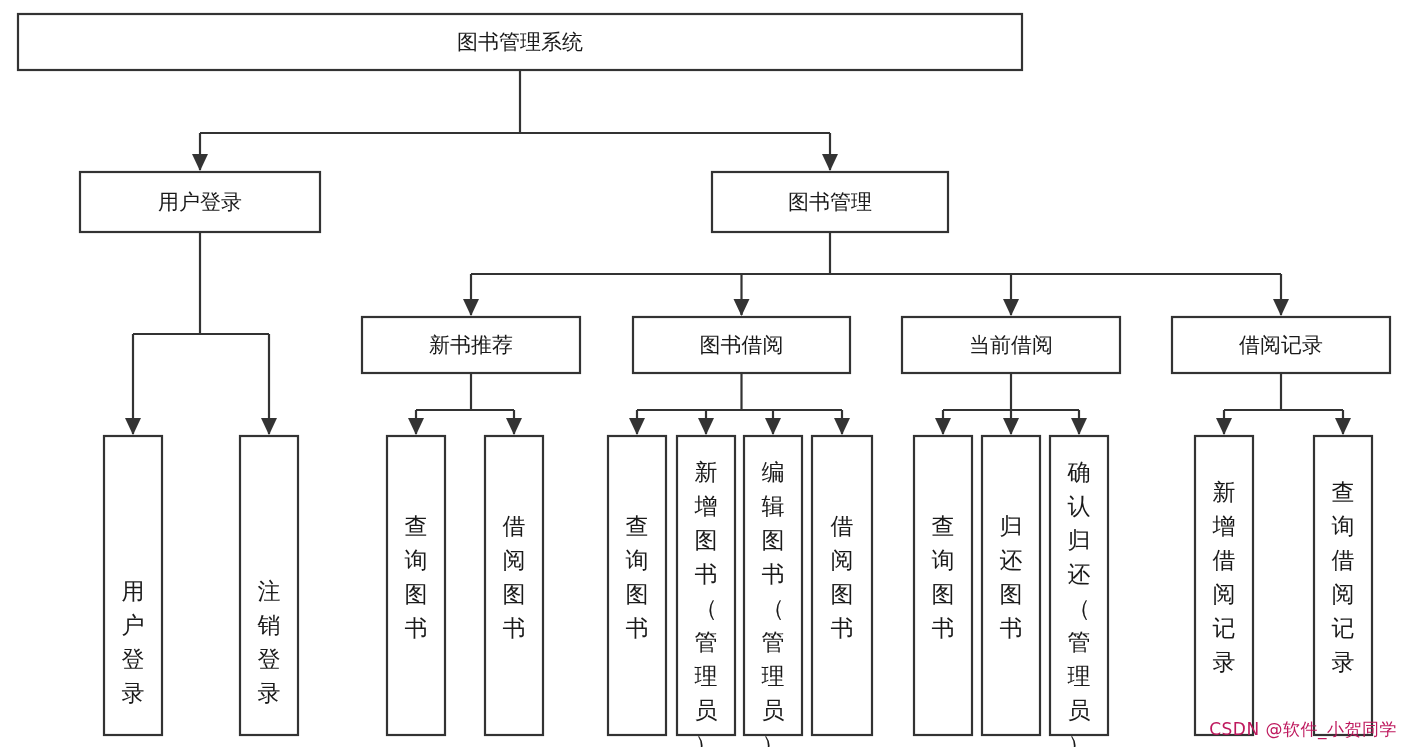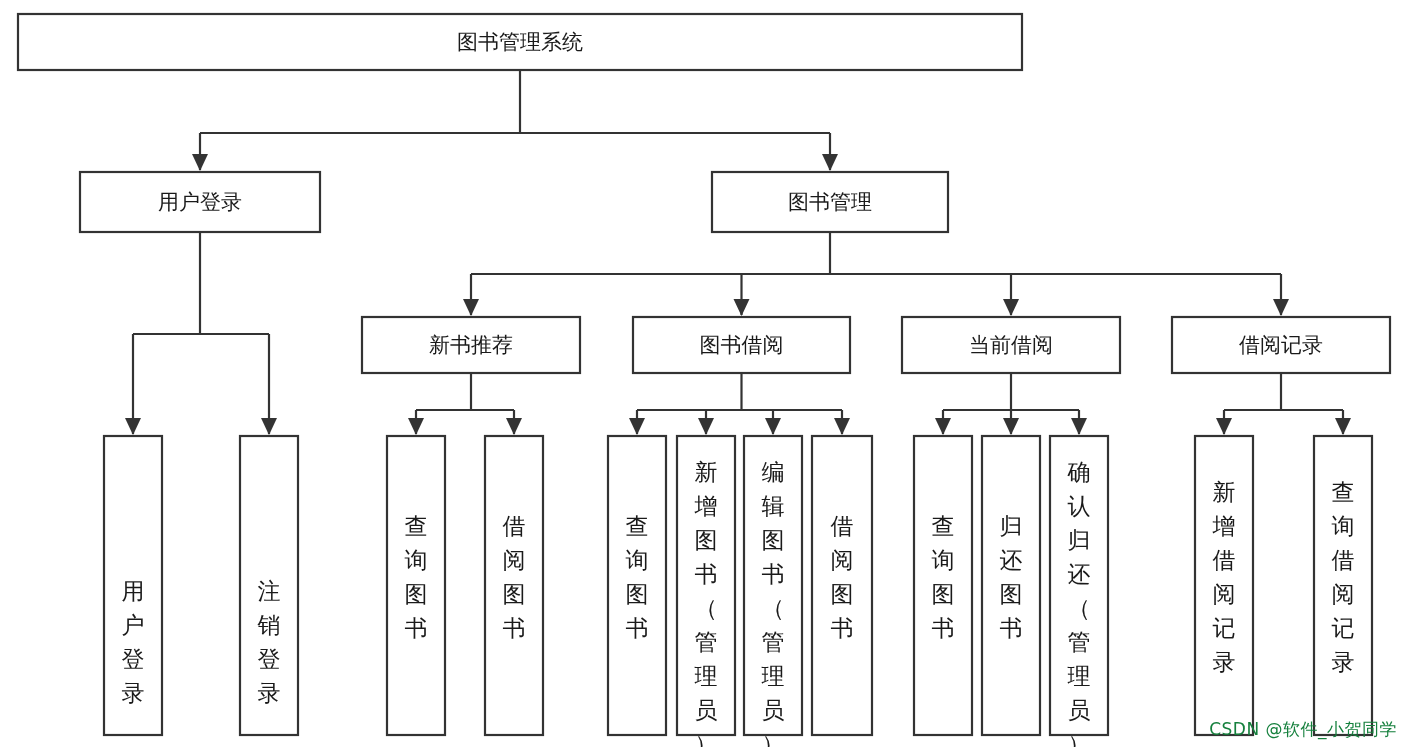--- a/index.html
+++ b/index.html
@@ -46,21 +46,21 @@
   .arrow-head {
     fill: #333333;
     stroke: none;
   }
   .watermark {
     position: absolute;
     right: 8px;
     bottom: 6px;
     font-family: "DejaVu Sans", "Liberation Sans", sans-serif;
     font-size: 17px;
-    color: #15803d;
+    color: #be185d;
     letter-spacing: 0.5px;
     white-space: nowrap;
     user-select: none;
   }
 </style>
 </head>
 <body>
 
 <svg id="diagram" viewBox="0 0 1405 747" xmlns="http://www.w3.org/2000/svg">
 

